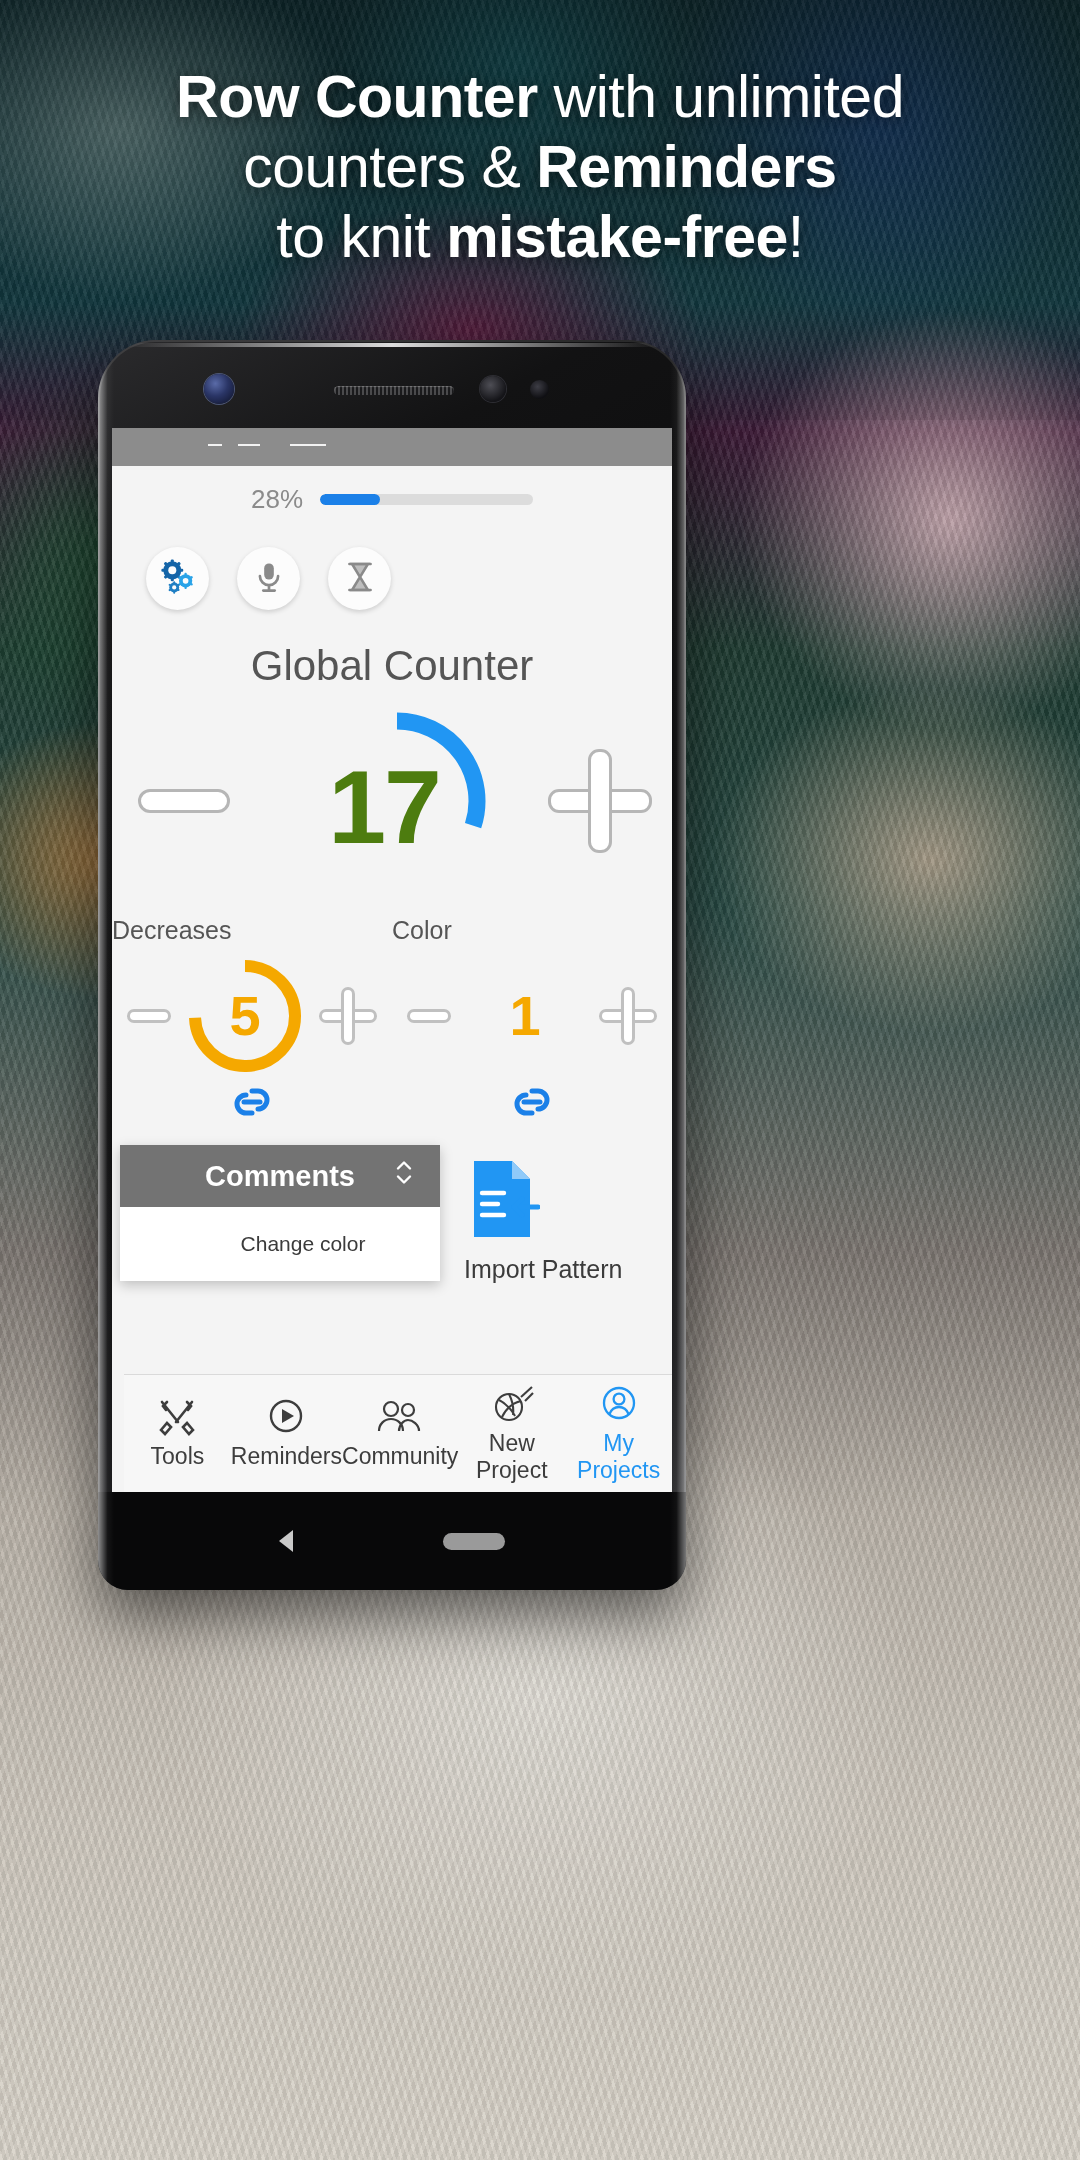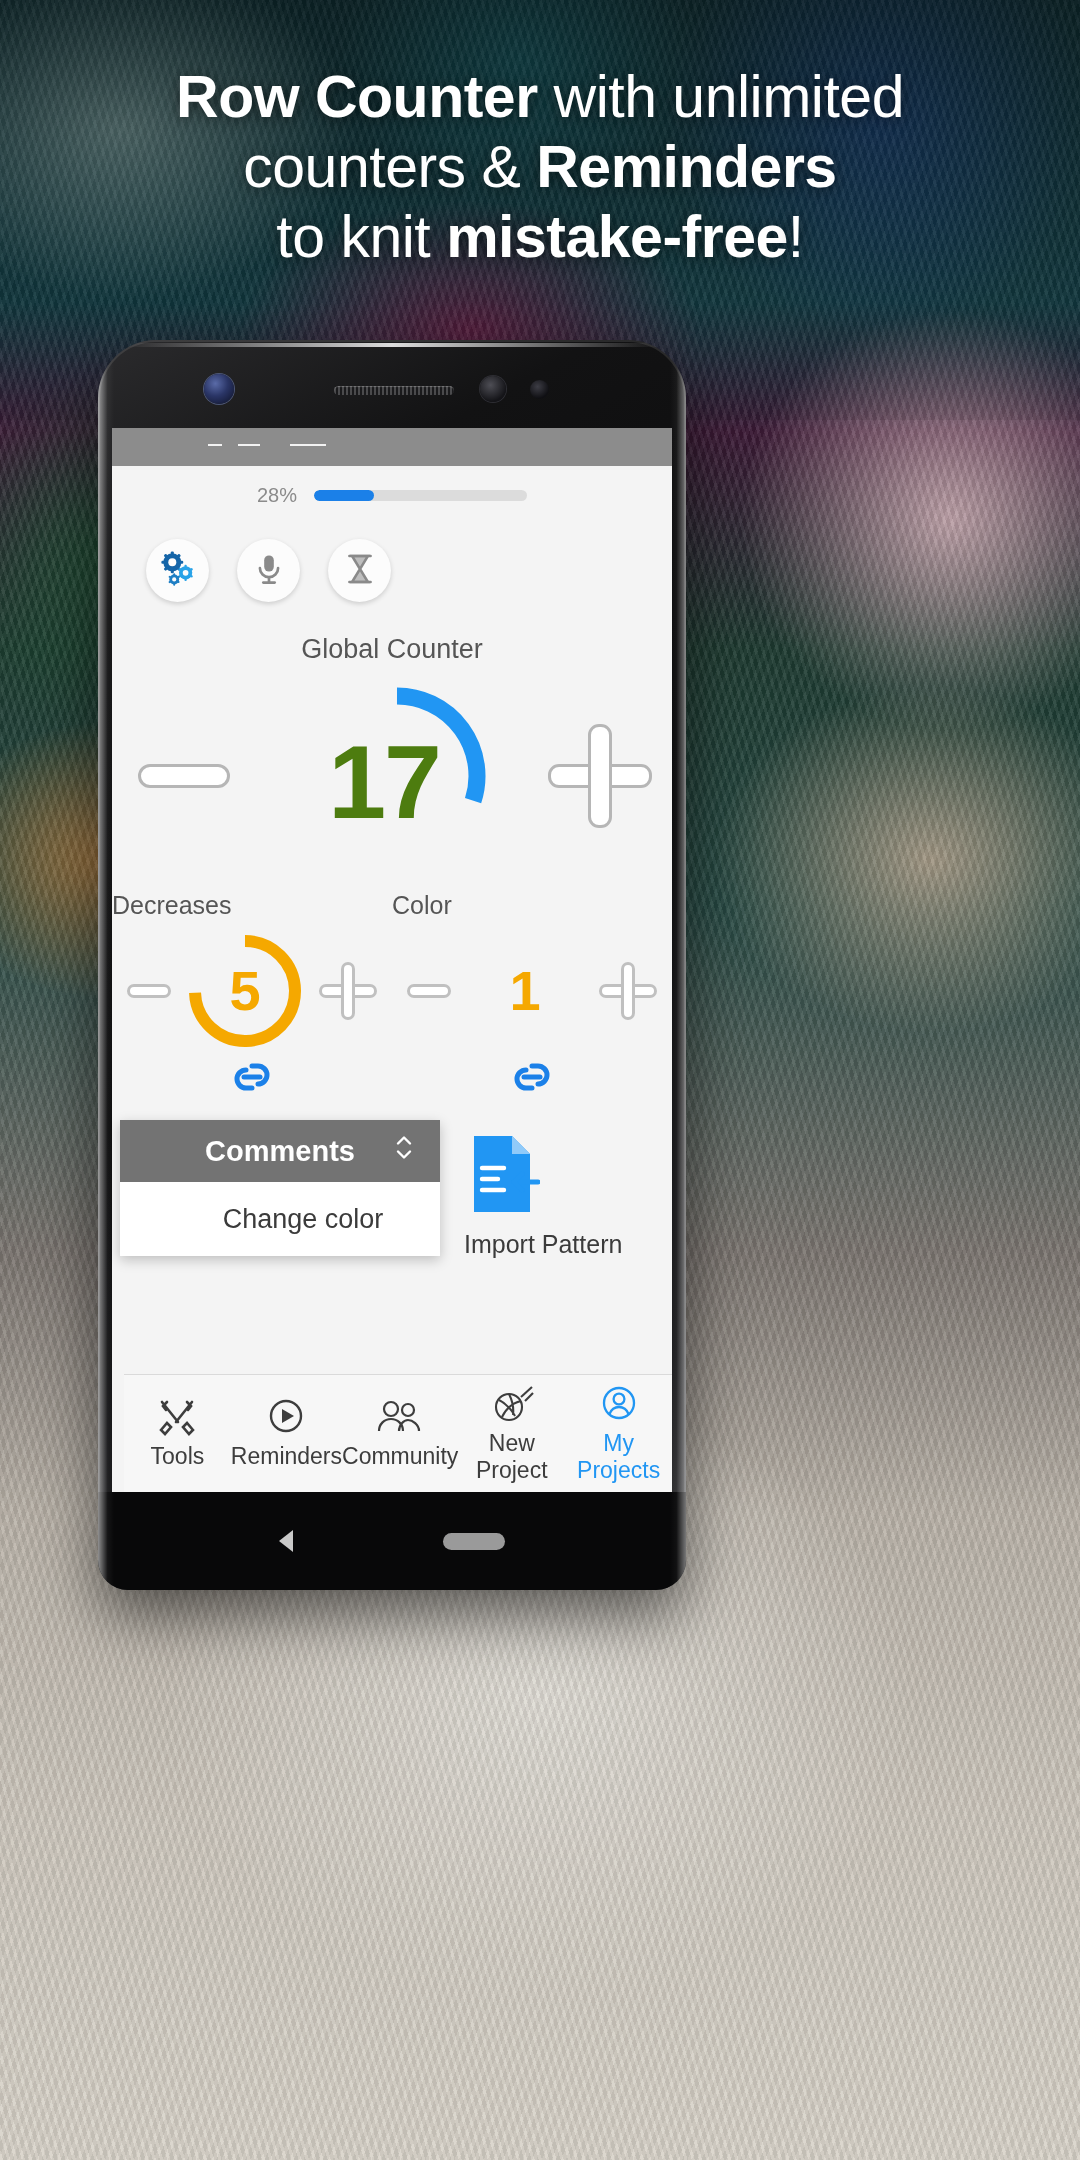--- a/index.html
+++ b/index.html
@@ -114,33 +114,33 @@
   #androidbar .home { width: 62px; height: 17px; border-radius: 10px; background: #9a9a9a; }
 
   
   .app-title {
     margin-top: 26px; text-align: center; color: #b9b9b9;
     font-size: 47px; font-weight: 400; letter-spacing: .3px;
   }
   .progress-row {
     margin-top: 26px; display: flex; align-items: center; justify-content: center; gap: 17px;
   }
-  .progress-pct { color: #8b8b8b; font-size: 20px; }
+  .progress-pct { color: #8b8b8b; font-size: 26px; }
   .progress-track {
     width: 213px; height: 11px; border-radius: 6px; background: #dcdcdc; overflow: hidden;
   }
   .progress-fill { height: 100%; border-radius: 6px; background: #1b80e8; }
 
   .icon-row { margin-top: 32px; padding-left: 34px; display: flex; gap: 28px; }
   .circ-btn {
     width: 63px; height: 63px; border-radius: 50%; background: #fcfcfc;
     box-shadow: 0 2px 5px rgba(0,0,0,.16); display: flex; align-items: center; justify-content: center;
   }
 
-  .counter-title { text-align: center; color: #555; font-size: 27px; margin-top: 32px; }
+  .counter-title { text-align: center; color: #555; font-size: 42px; margin-top: 32px; }
 
   .global-row {
     position: relative; height: 210px; margin-top: 6px;
     display: flex; align-items: center; justify-content: center;
   }
   .gauge-wrap { position: relative; width: 280px; height: 200px; display:flex; align-items:center; justify-content:center; }
   .gauge-num {
     font-size: 104px; font-weight: 700; color: #4d7c0f; letter-spacing: -2px; line-height: 1;
     position: relative; left: -8px; top: 6px;
   }
@@ -177,21 +177,21 @@
     position: absolute; left: 8px; top: 0; width: 320px;
     box-shadow: 0 4px 12px rgba(0,0,0,.22); background: #fff;
   }
   .dd-head {
     background: #737373; color: #fff; font-weight: 700; font-size: 29px;
     height: 62px; display: flex; align-items: center; justify-content: center; position: relative;
   }
   .dd-head .chev { position: absolute; right: 26px; top: 50%; transform: translateY(-50%); }
   .dd-item {
     height: 74px; display: flex; align-items: center; justify-content: center;
-    color: #3b3b3b; font-size: 27px; padding-left: 46px;
+    color: #3b3b3b; font-size: 21px; padding-left: 46px;
   }
   .import-block {
     position: absolute; right: 18px; top: 12px; width: 190px; text-align: left;
   }
   .import-label { color: #3b3b3b; font-size: 25px; margin-top: 10px; }
 
   
   .tabbar {
     position: absolute; left: 12px; right: 0; bottom: 0; height: 118px;
     border-top: 1px solid #dadada; background: #f7f7f7;

